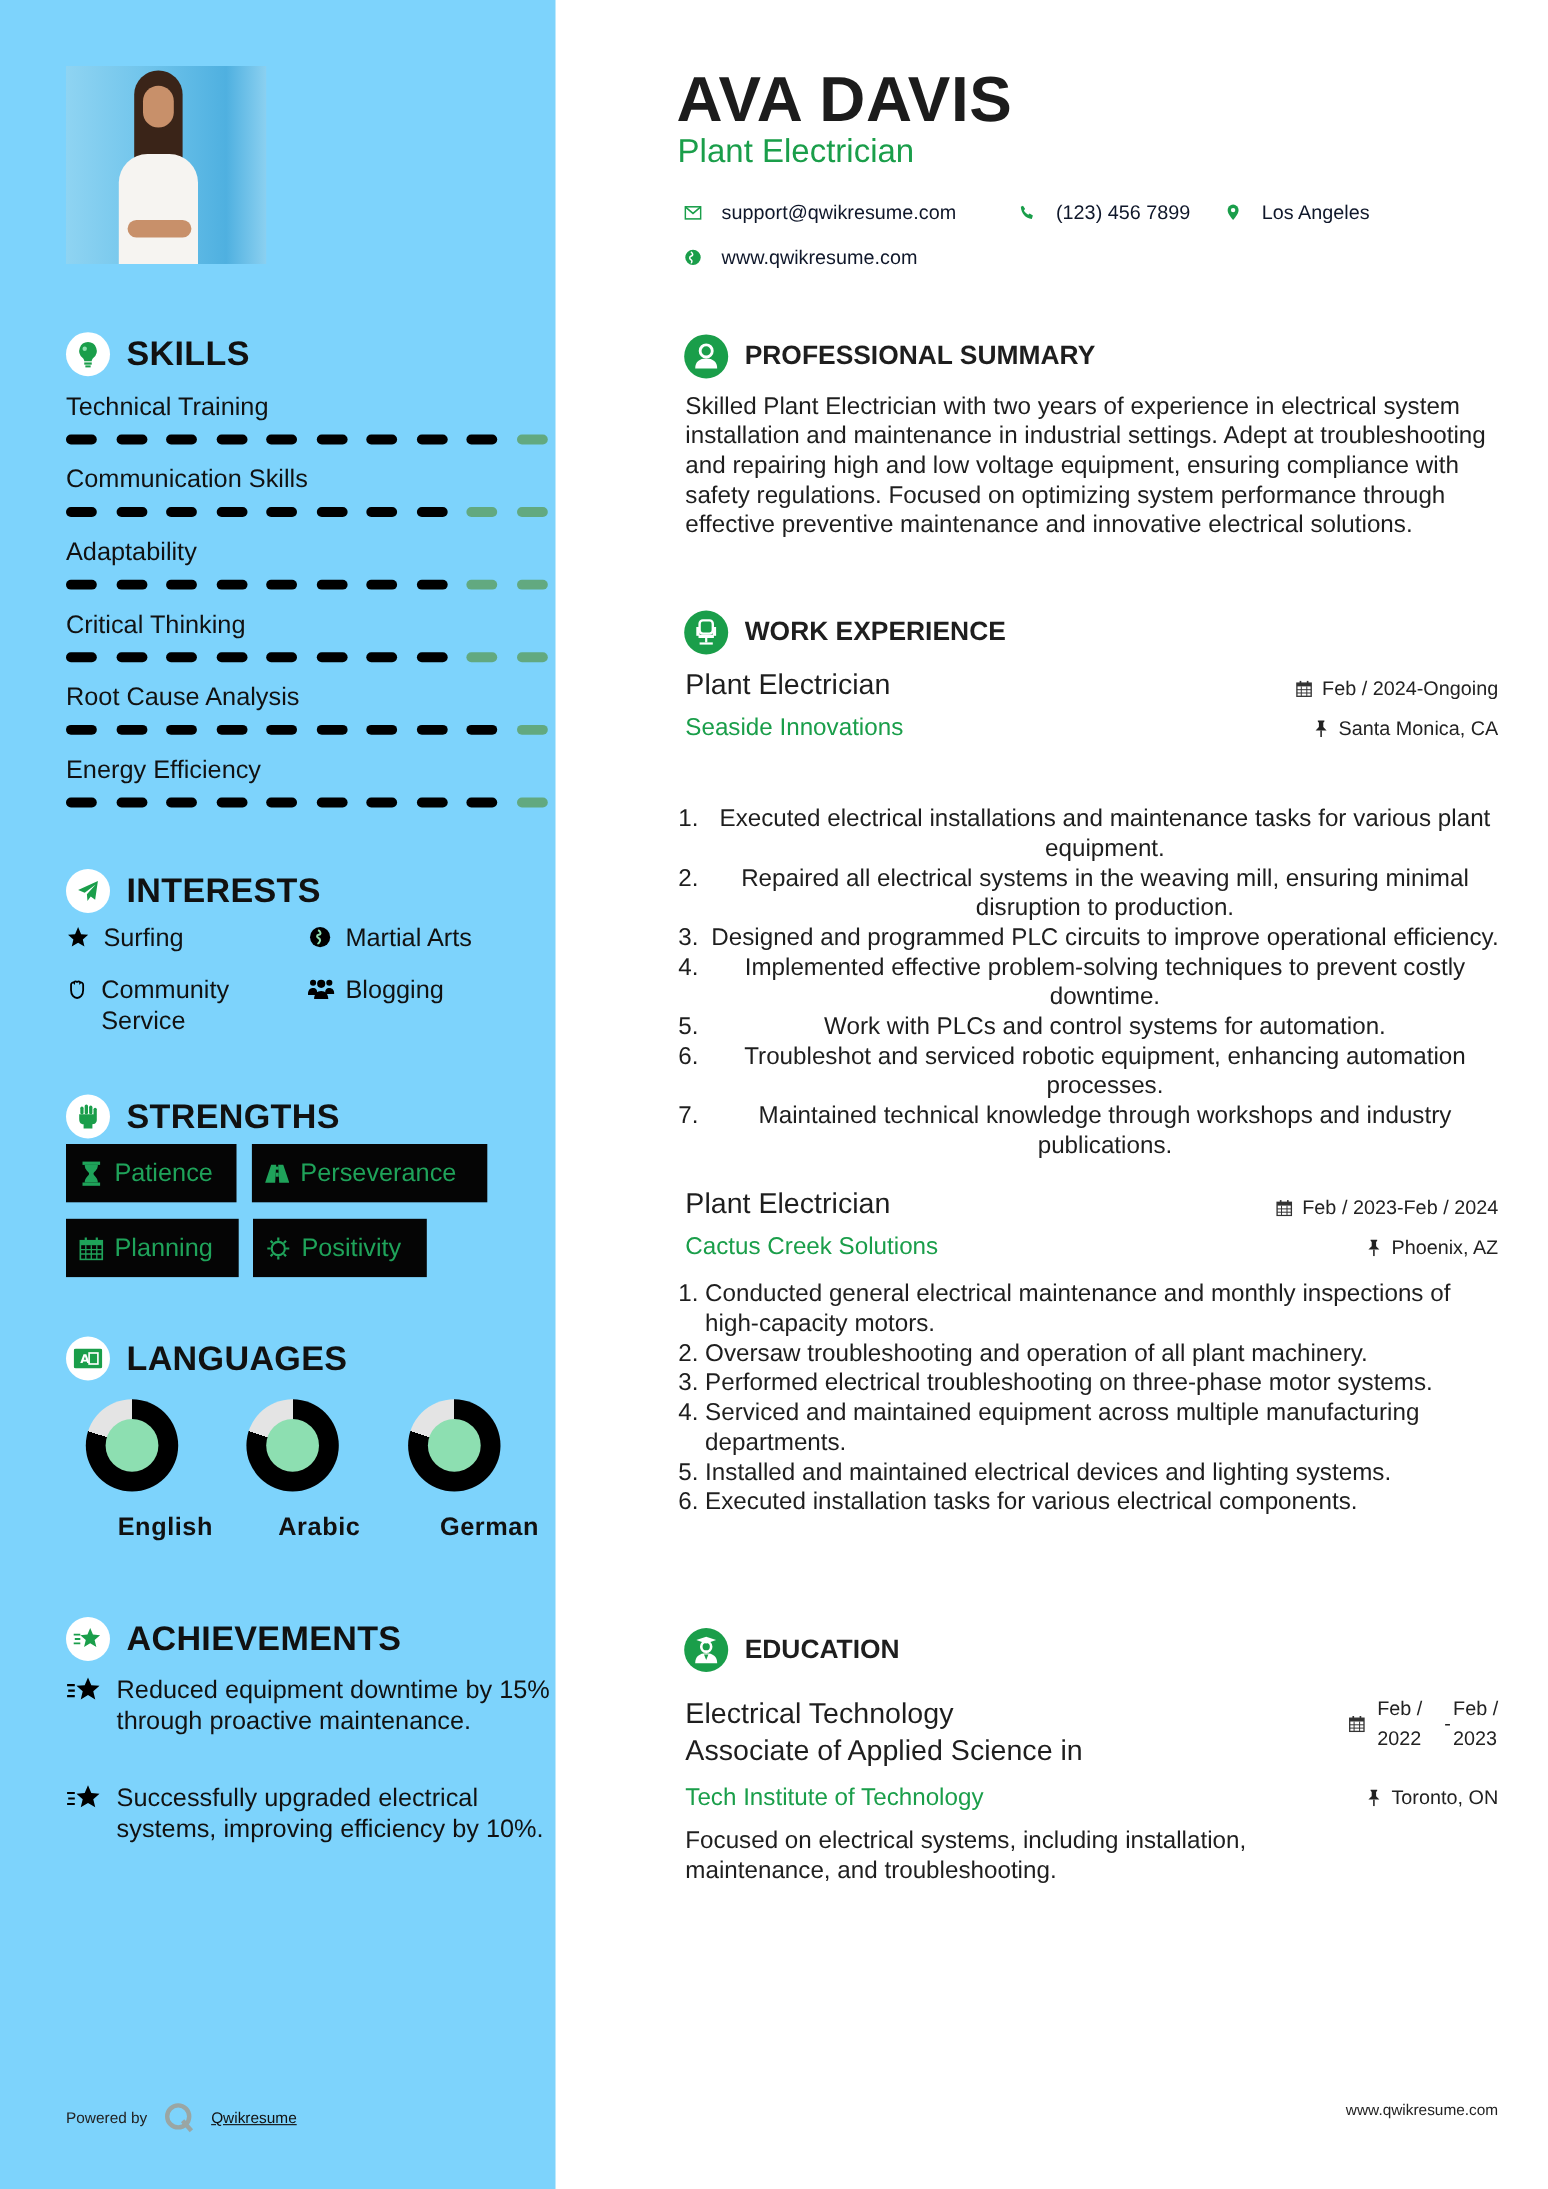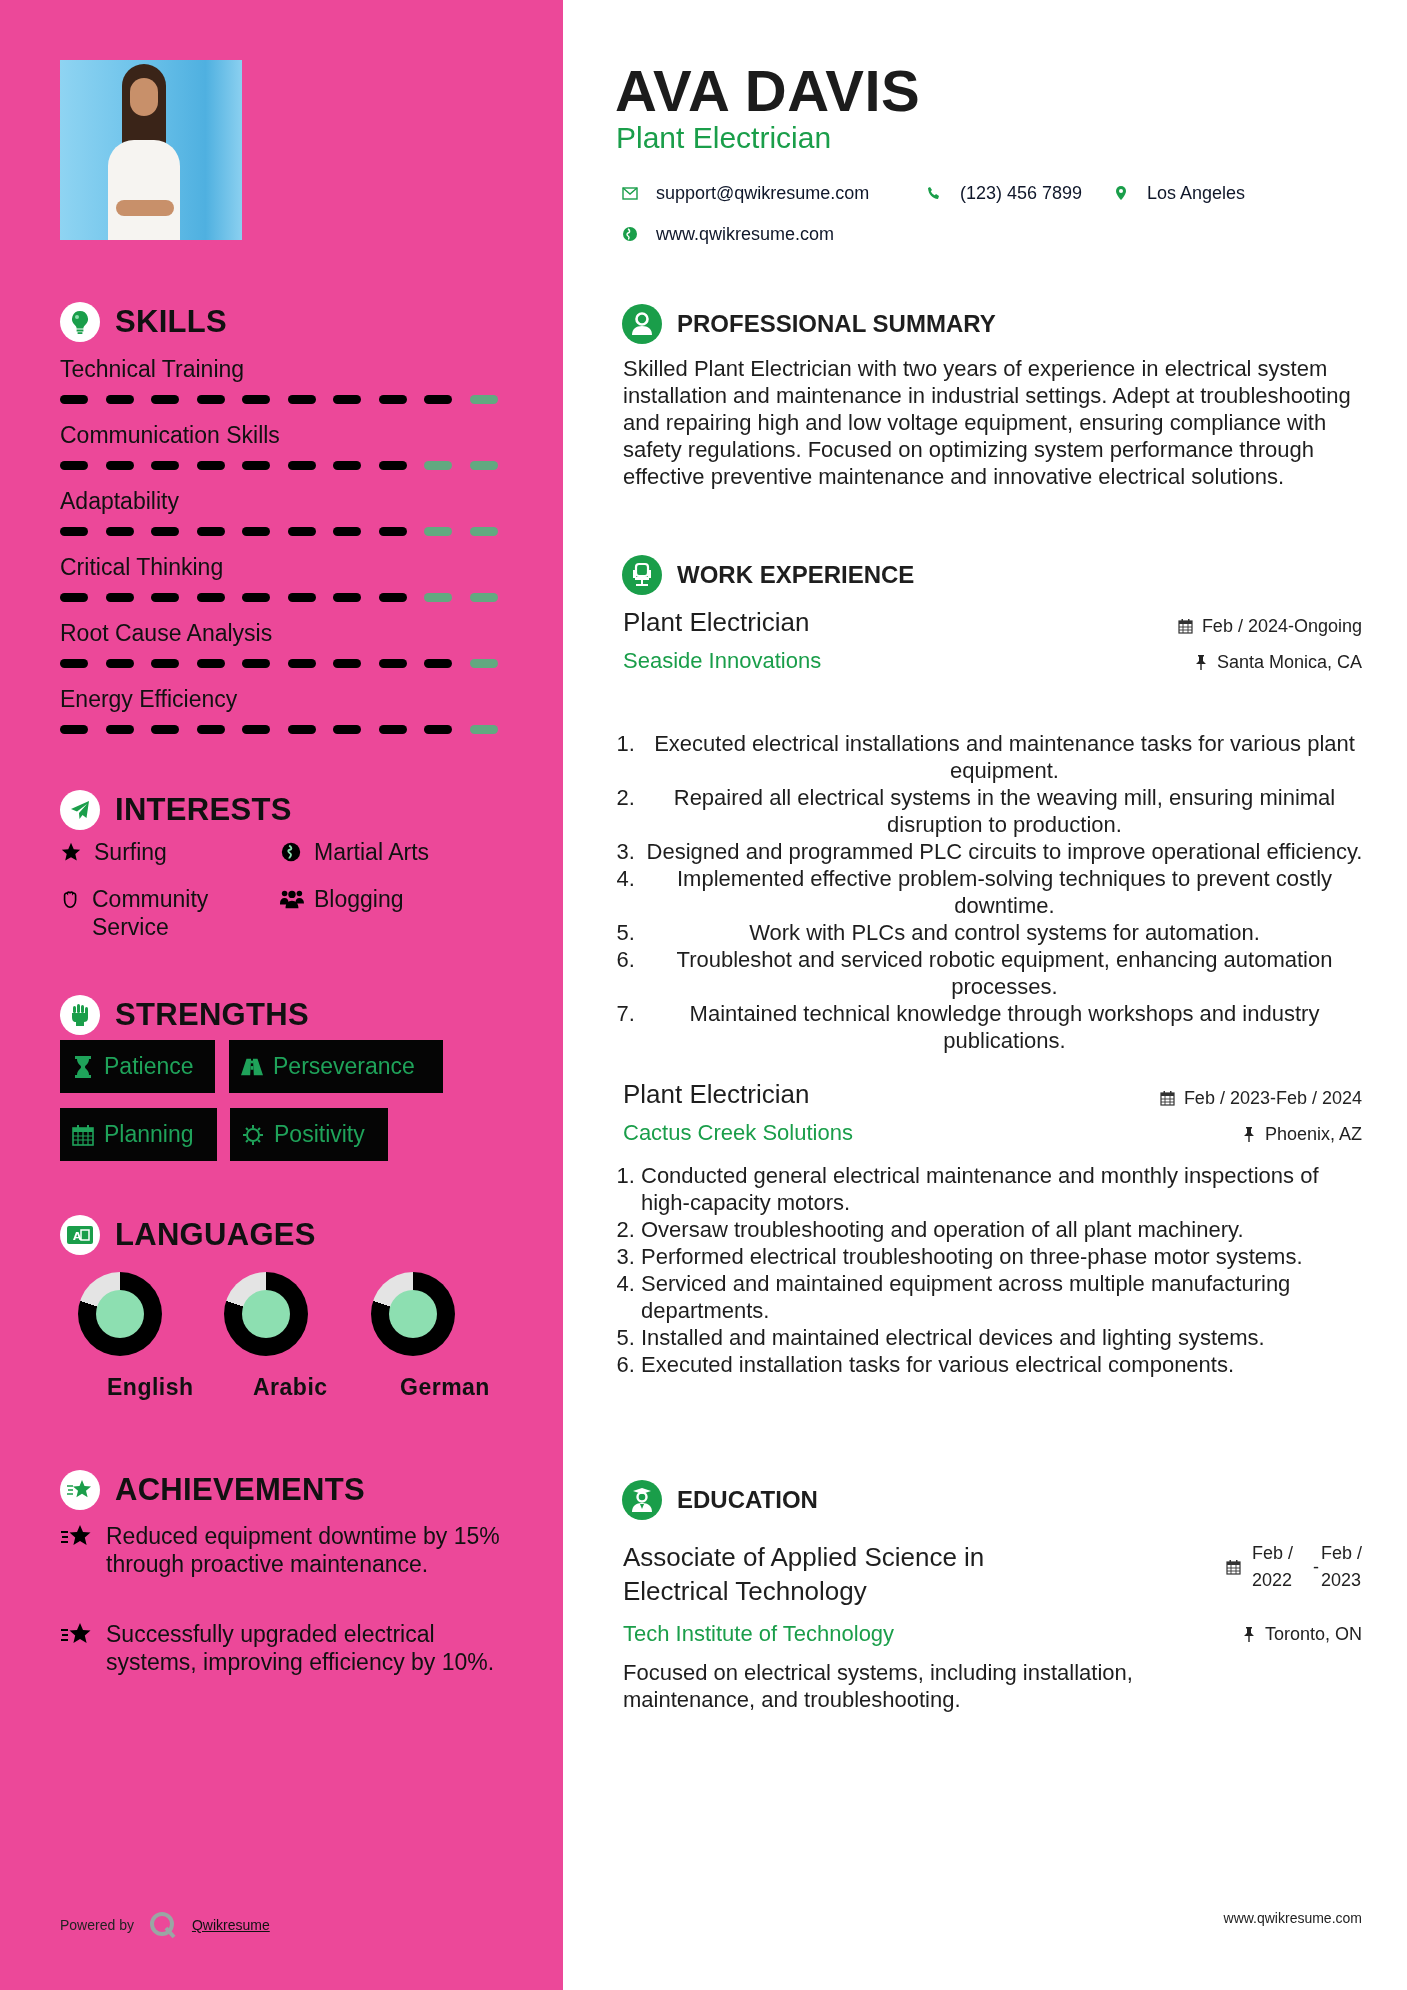--- a/index.html
+++ b/index.html
@@ -1,19 +1,19 @@
 <!DOCTYPE html>
 <html><head>
 <meta charset="utf-8">
 <style>
   * { box-sizing: border-box; margin: 0; padding: 0; }
   html, body { width: 1407px; height: 1990px; background: #ffffff; overflow: hidden; }
   body { font-family: "Liberation Sans", sans-serif; color: #1e1e1e; position: relative; }
 
-  .sidebar { position: absolute; left: 0; top: 0; width: 563px; height: 1990px; background: #ec4899; }
+  .sidebar { position: absolute; left: 0; top: 0; width: 505px; height: 1990px; background: #7dd3fc; }
   .main { position: absolute; left: 563px; top: 0; width: 844px; height: 1990px; background: #ffffff; }
 
   .photo { position: absolute; left: 60px; top: 60px; width: 182px; height: 180px;
            background: linear-gradient(90deg, #8fd4f2 0%, #6cc2ea 45%, #4fb0e0 80%, #8bd0f0 100%); overflow: hidden; }
   .photo .hair { position: absolute; left: 62px; top: 4px; width: 44px; height: 86px; border-radius: 22px 22px 8px 8px; background: #3a2418; }
   .photo .face { position: absolute; left: 70px; top: 18px; width: 28px; height: 38px; border-radius: 14px; background: #c8906a; }
   .photo .body { position: absolute; left: 48px; top: 80px; width: 72px; height: 100px; border-radius: 26px 26px 0 0; background: #f6f4f1; }
   .photo .arms { position: absolute; left: 56px; top: 140px; width: 58px; height: 16px; border-radius: 8px; background: #c8906a; }
 
   .s-head { position: absolute; left: 60px; height: 40px; display: flex; align-items: center; }
@@ -493,22 +493,22 @@
           <path d="M3 4l9-3 9 3-9 3z" fill="#fff"></path>
           <circle cx="12" cy="10" r="4.5" fill="none" stroke="#fff" stroke-width="2.4"></circle>
           <path d="M2 25c0-6 4-9 10-9s10 3 10 9z" fill="#fff"></path>
           <path d="M10 17l2 5 2-5" fill="#1a9e4a"></path>
         </svg>
     </span>
     <span class="t">EDUCATION</span>
   </div>
 
   <div class="job-title" style="top:1540px; line-height:34px;">
+    <div>Electrical Technology</div>
     <div>Associate of Applied Science in</div>
-    <div>Electrical Technology</div>
   </div>
   <div style="position:absolute; right:45px; top:1540px; display:flex; align-items:center; font-size:18px; color:#222; line-height:27px;">
     <span style="width:16px; height:18px; margin-right:10px; display:flex; align-items:center;">
       <svg width="15" height="16" viewBox="0 0 15 16">
           <rect x="1" y="3" width="13" height="12" fill="none" stroke="#333" stroke-width="1.2"></rect>
           <rect x="1" y="3" width="13" height="3" fill="#333"></rect>
           <path d="M1 9h13M1 12h13M5 6v9M10 6v9" stroke="#333" stroke-width="0.9"></path>
           <rect x="3.5" y="1" width="1.5" height="3" fill="#333"></rect>
           <rect x="10" y="1" width="1.5" height="3" fill="#333"></rect>
         </svg>

